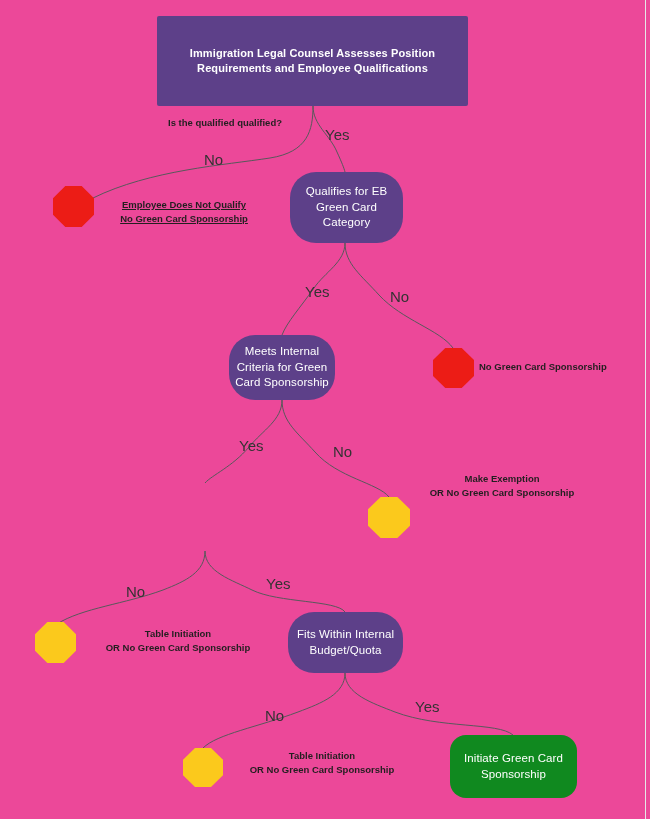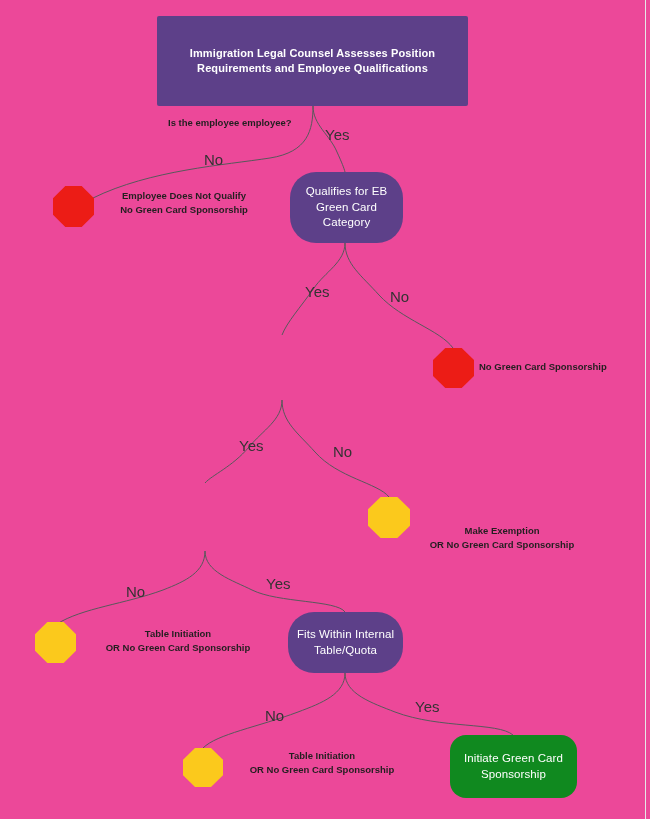--- a/index.html
+++ b/index.html
@@ -123,53 +123,56 @@
     </g>
   </svg>
 
   <div class="node process" style="left:157px; top:16px; width:311px; height:90px; padding:0 16px;">Immigration Legal Counsel Assesses Position
 Requirements and Employee Qualifications</div>
 
   <div class="node decision" style="left:290px; top:172px; width:113px; height:71px;">Qualifies for EB
 Green Card
 Category</div>
 
+  <div class="node decision" style="left:229px; top:335px; width:106px; height:65px;">Meets Internal
+Criteria for Green
+Card Sponsorship</div>
 
 
   <div class="node decision" style="left:288px; top:612px; width:115px; height:61px;">Fits Within Internal
-Table/Quota</div>
+Budget/Quota</div>
 
   <div class="node terminal-green" style="left:450px; top:735px; width:127px; height:63px;">Initiate Green Card
 Sponsorship</div>
 
   <div class="octagon oct-red" style="left:53px; top:186px; width:41px; height:41px;"></div>
 
   <div class="octagon oct-red" style="left:433px; top:348px; width:41px; height:40px;"></div>
 
   <div class="octagon oct-yellow" style="left:368px; top:497px; width:42px; height:41px;"></div>
 
   <div class="octagon oct-yellow" style="left:35px; top:622px; width:41px; height:41px;"></div>
 
   <div class="octagon oct-yellow" style="left:183px; top:748px; width:40px; height:39px;"></div>
 
-  <div class="outcome-label" style="left:104px; top:189px; width:160px;">Employee Does Not Qualify
+  <div class="outcome-label" style="left:104px; top:198px; width:160px;text-decoration:underline;">Employee Does Not Qualify
 No Green Card Sponsorship</div>
 
   <div class="outcome-label" style="left:479px; top:360px; width:150px; text-align:left;">No Green Card Sponsorship</div>
 
-  <div class="outcome-label" style="left:412px; top:524px; width:180px;">Make Exemption
+  <div class="outcome-label" style="left:412px; top:472px; width:180px;">Make Exemption
 OR No Green Card Sponsorship</div>
 
   <div class="outcome-label" style="left:88px; top:627px; width:180px;">Table Initiation
 OR No Green Card Sponsorship</div>
 
   <div class="outcome-label" style="left:232px; top:749px; width:180px;">Table Initiation
 OR No Green Card Sponsorship</div>
 
-  <div class="question-label" style="left:168px; top:117px;">Is the employee employee?</div>
+  <div class="question-label" style="left:168px; top:117px;">Is the qualified qualified?</div>
 
   <div class="edge-label" style="left:204px; top:151px;">No</div>
   <div class="edge-label" style="left:325px; top:126px;">Yes</div>
 
   <div class="edge-label" style="left:305px; top:283px;">Yes</div>
   <div class="edge-label" style="left:390px; top:288px;">No</div>
 
   <div class="edge-label" style="left:239px; top:437px;">Yes</div>
   <div class="edge-label" style="left:333px; top:443px;">No</div>
 

